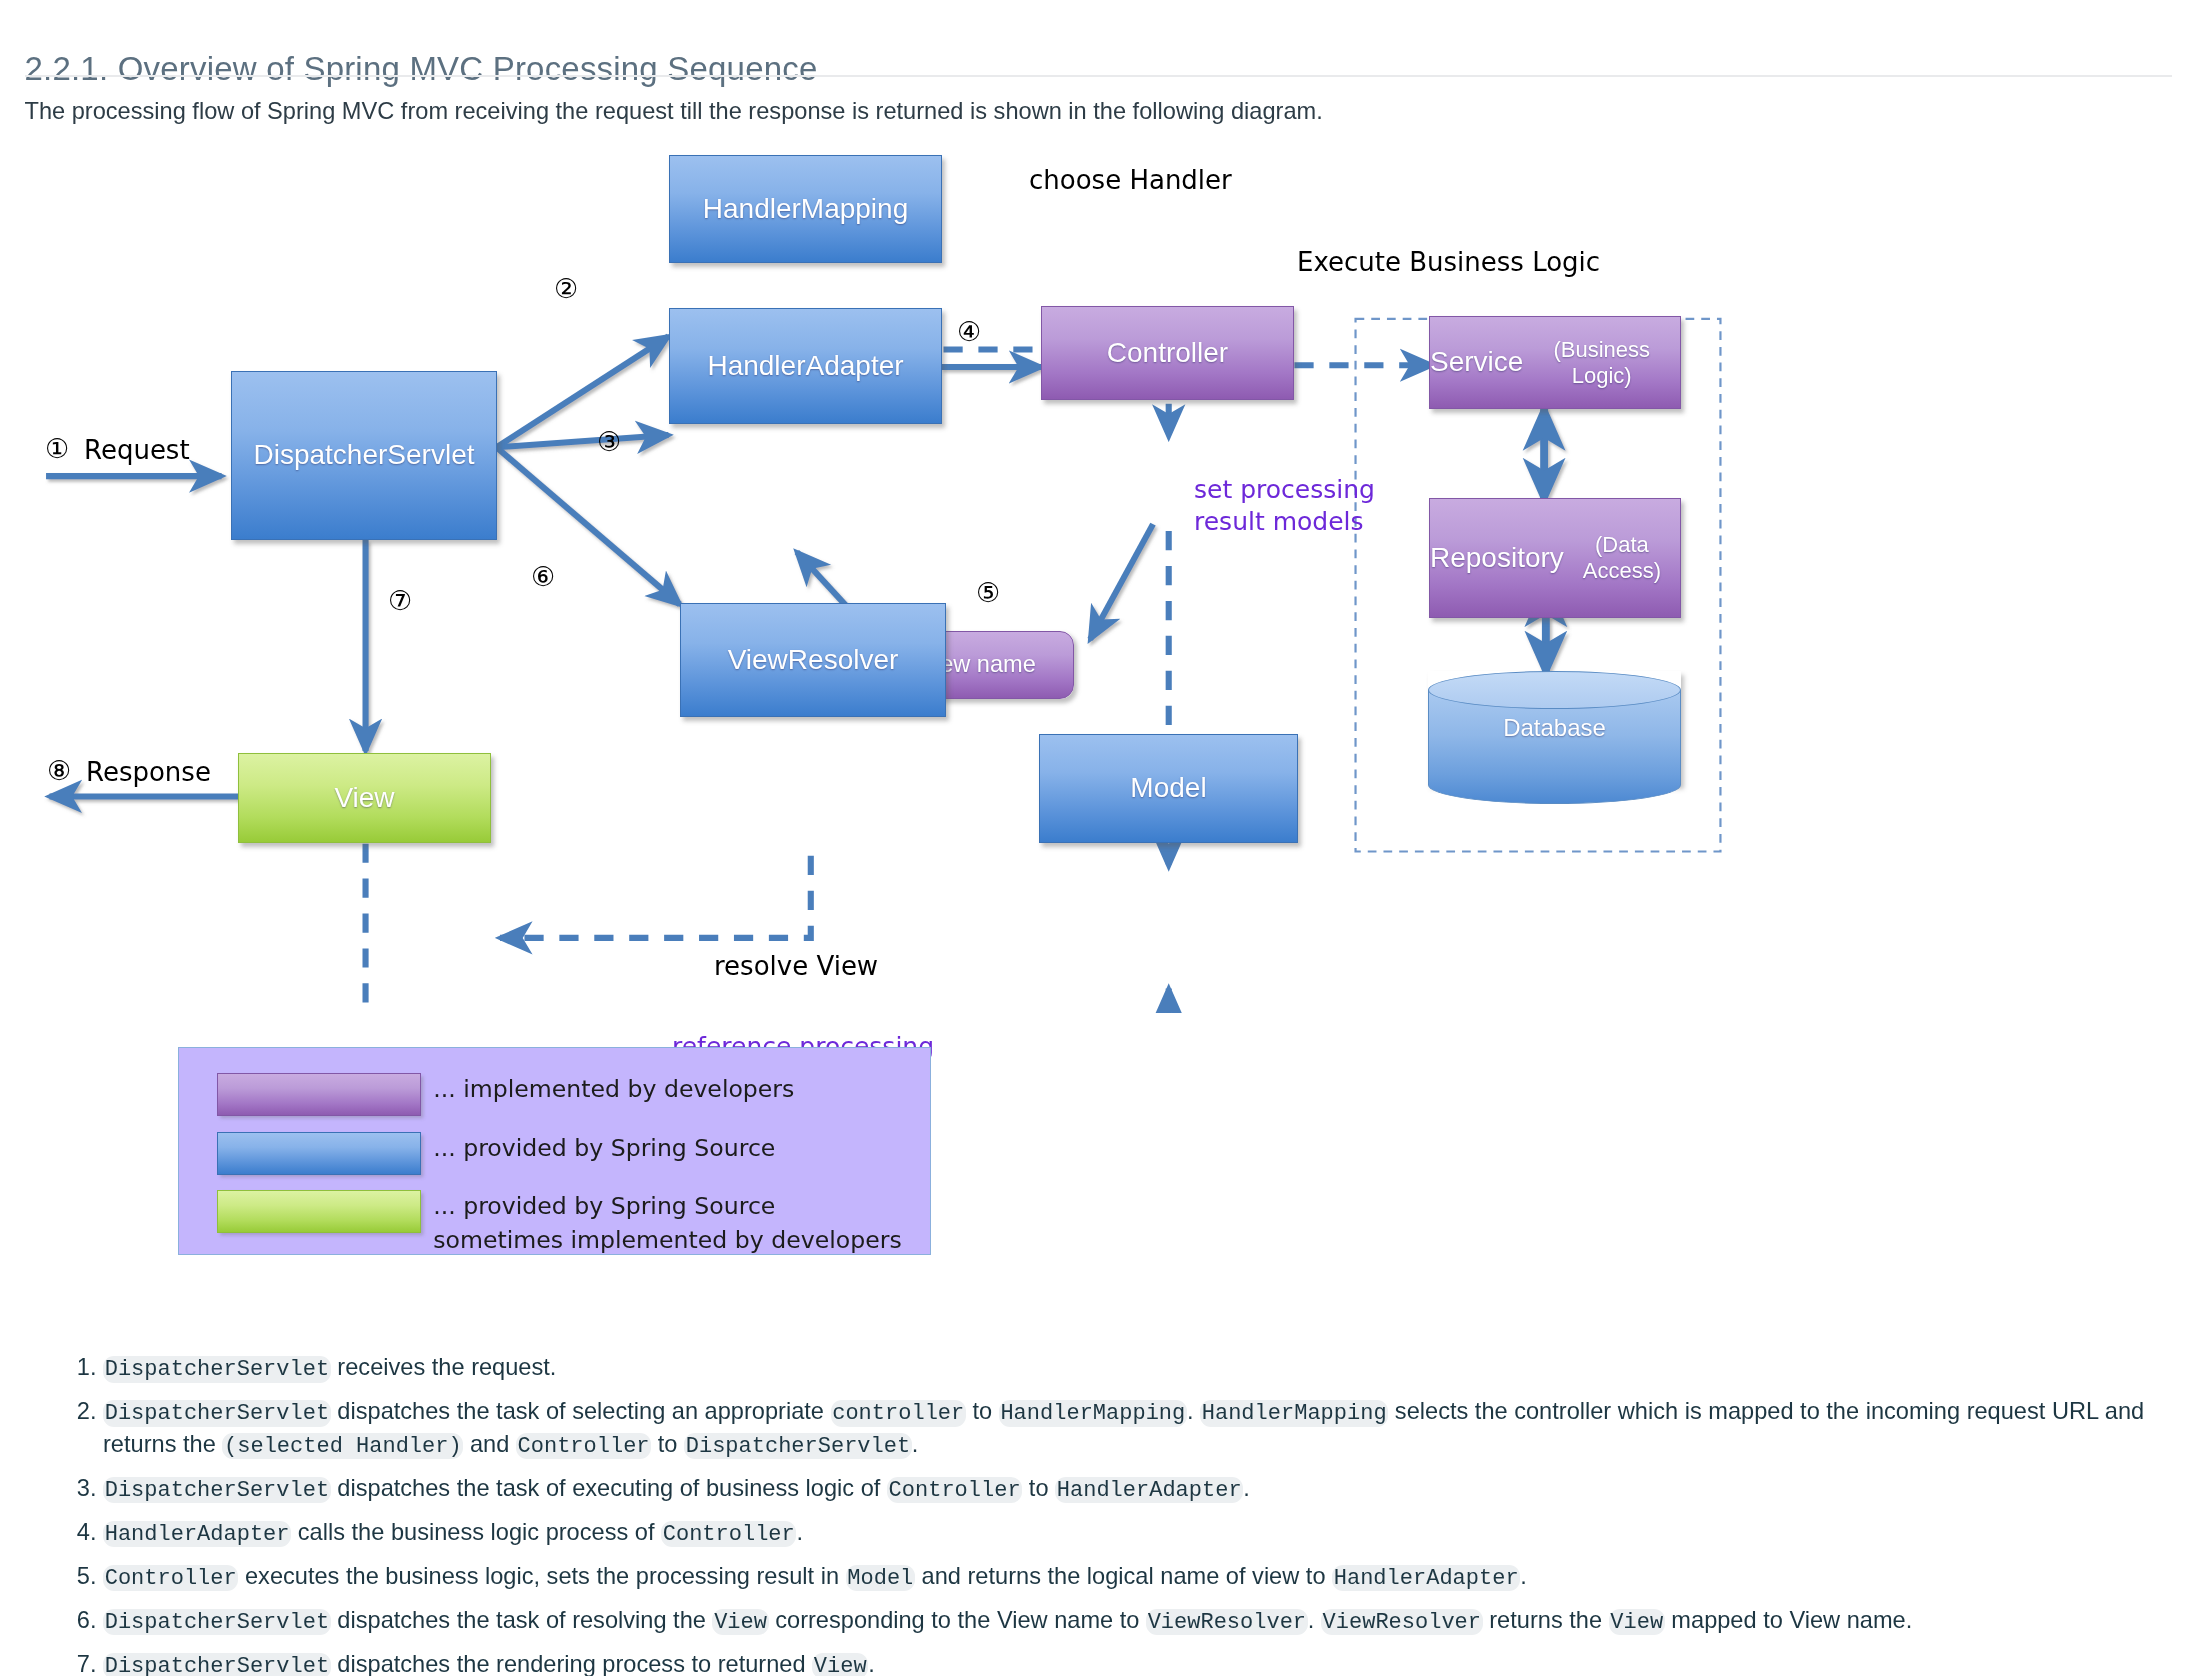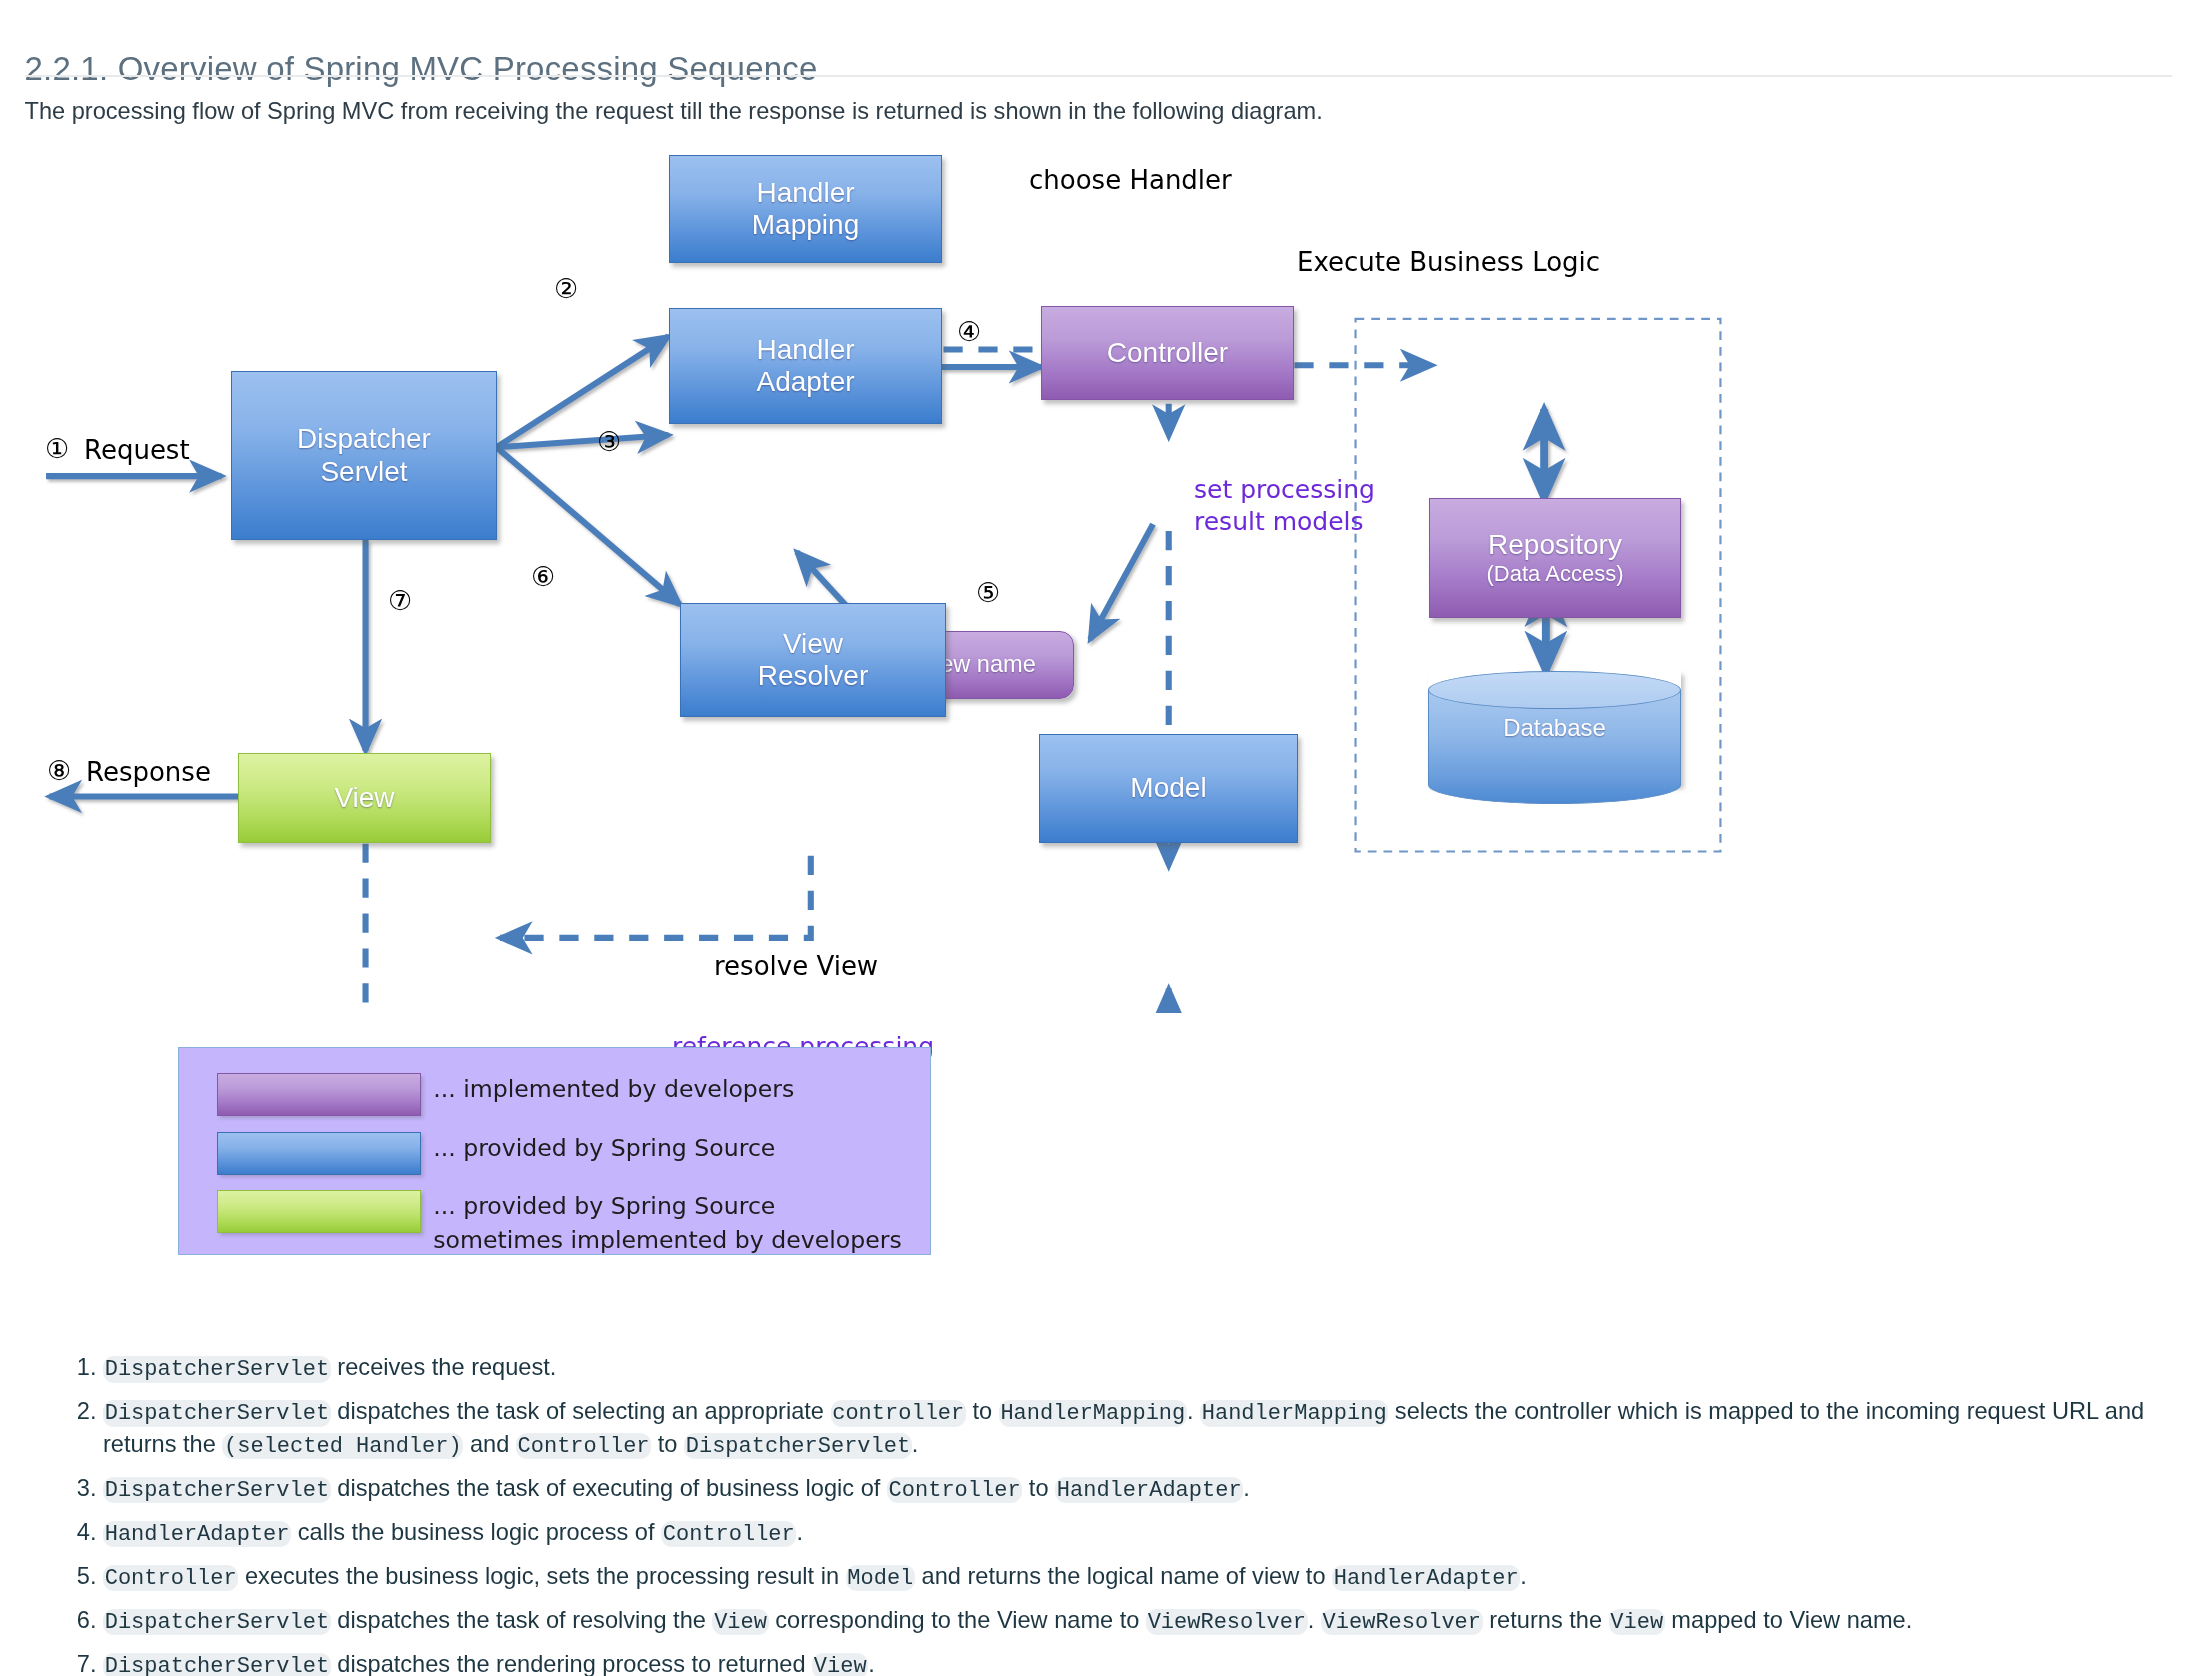--- a/index.html
+++ b/index.html
@@ -56,21 +56,21 @@
   #diagram-svg {
     position: absolute;
     left: 0;
     top: 0;
   }
 
   .node {
     position: absolute;
     box-sizing: border-box;
     display: flex;
-    flex-direction: column;
+    flex-direction: row;
     align-items: center;
     justify-content: center;
     color: #ffffff;
     text-align: center;
     line-height: 1.16;
     box-shadow: 2.6px 3.5px 4.4px rgba(90,90,90,0.38);
     text-shadow: 0 0.9px 1.7px rgba(40,40,90,0.45);
   }
   .node .n-main { font-size: 28px; }
   .node .n-sub  { font-size: 22px; }
@@ -283,20 +283,24 @@
 
   <div class="node blue" id="node-handler-adapter" style="left:669px; top:168px; width:273px; height:116px;">
     <span class="n-main">Handler</span>
     <span class="n-main">Adapter</span>
   </div>
 
   <div class="node purple" id="node-controller" style="left:1041px; top:166px; width:253px; height:94px;">
     <span class="n-main">Controller</span>
   </div>
 
+  <div class="node purple" id="node-service" style="left:1429px; top:176px; width:252px; height:93px;">
+    <span class="n-main">Service</span>
+    <span class="n-sub">(Business Logic)</span>
+  </div>
 
   <div class="node purple" id="node-repository" style="left:1429px; top:358px; width:252px; height:120px;">
     <span class="n-main">Repository</span>
     <span class="n-sub">(Data Access)</span>
   </div>
 
   <div id="node-database" style="left:1428px; top:531px; width:253px; height:114px;">
     <div class="cyl-body"></div>
     <div class="cyl-top"></div>
     <div class="cyl-label">Database</div>

